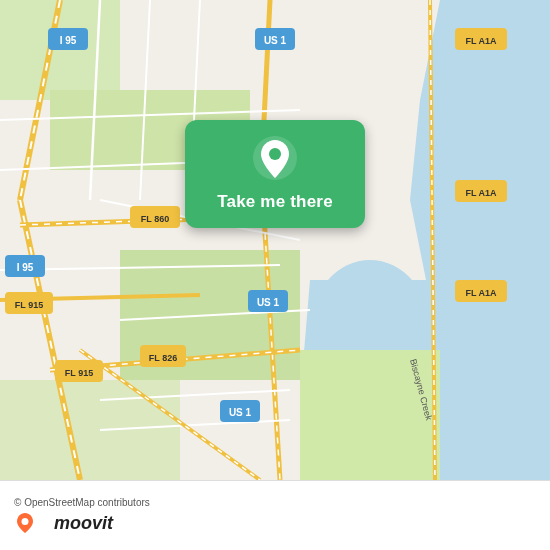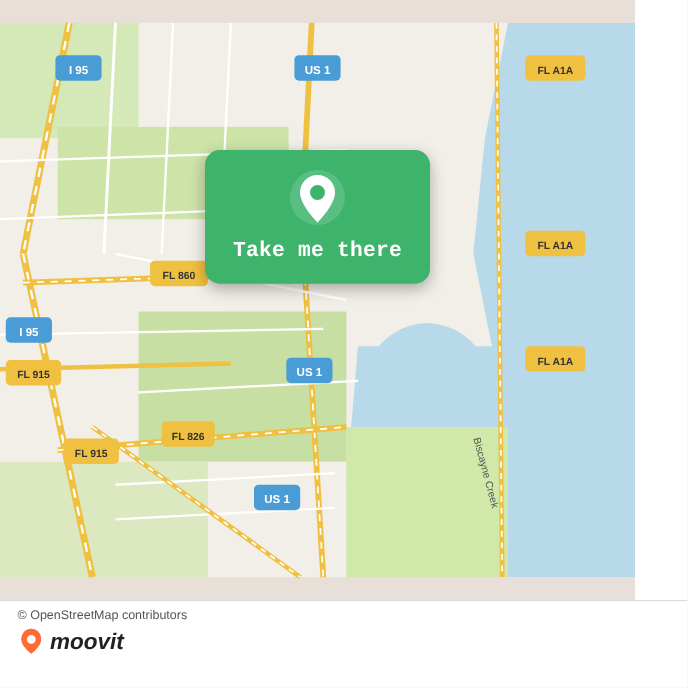--- a/index.html
+++ b/index.html
@@ -6,21 +6,21 @@
 
     body {
       width: 550px;
       height: 550px;
       overflow: hidden;
       font-family: Arial, sans-serif;
       position: relative;
     }
 
     #map-container {
-      width: 508px;
+      width: 550px;
       height: 480px;
       position: relative;
       background-color: #e8e0d8;
       overflow: hidden;
     }
 
     
     #map-svg {
       width: 100%;
       height: 100%;
@@ -50,31 +50,30 @@
       height: 48px;
       margin-bottom: 10px;
     }
 
     #take-me-there-label {
       color: white;
       font-size: 17px;
       font-weight: 600;
       text-align: center;
       letter-spacing: 0.2px;
-      font-family: Liberation Mono, monospace;
     }
 
     
     #bottom-bar {
       width: 550px;
       height: 70px;
       background: white;
       display: flex;
       flex-direction: column;
-      justify-content: flex-start;
+      justify-content: center;
       padding: 6px 14px;
       border-top: 1px solid #ddd;
     }
 
     #osm-attribution {
       font-size: 10px;
       color: #555;
       margin-bottom: 4px;
     }
 
@@ -86,21 +85,21 @@
 
     #location-name {
       font-size: 15px;
       font-weight: 600;
       color: #222;
     }
 
     #moovit-logo {
       display: flex;
       align-items: center;
-      gap: 4px;
+      gap: 18px;
     }
 
     #moovit-pin {
       width: 22px;
       height: 22px;
     }
 
     #moovit-text {
       font-size: 18px;
       font-weight: 700;

